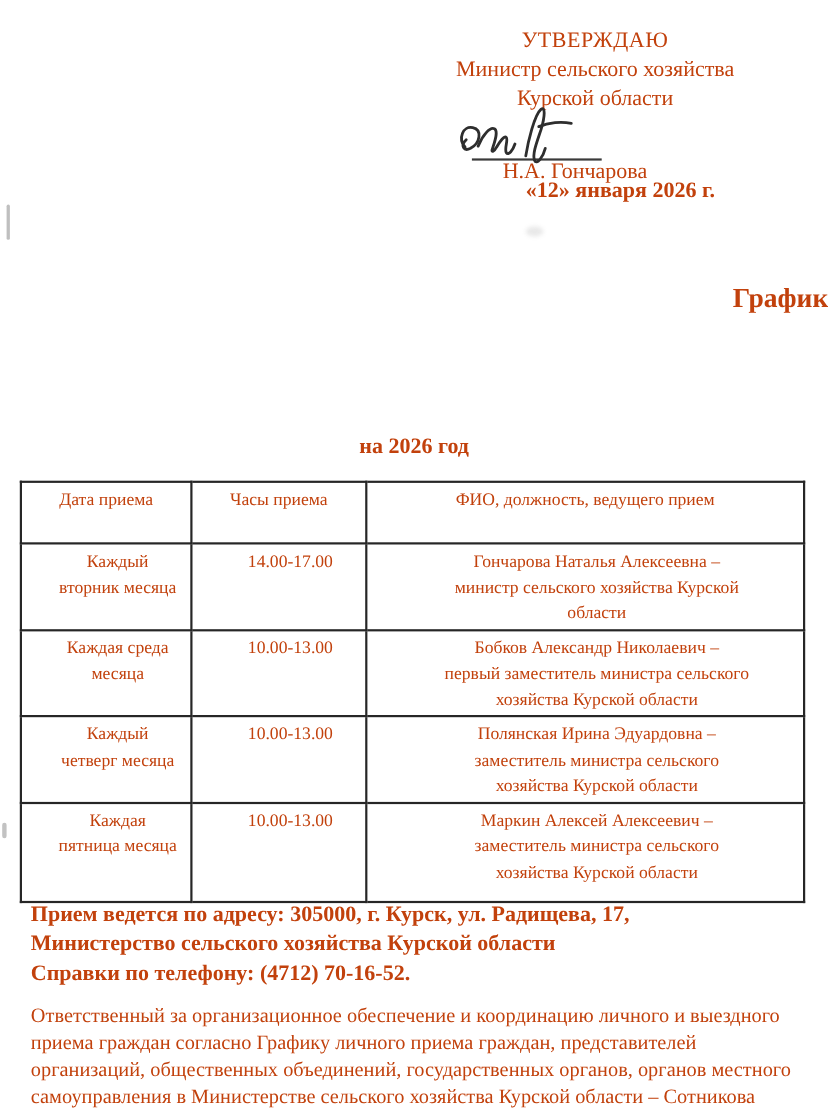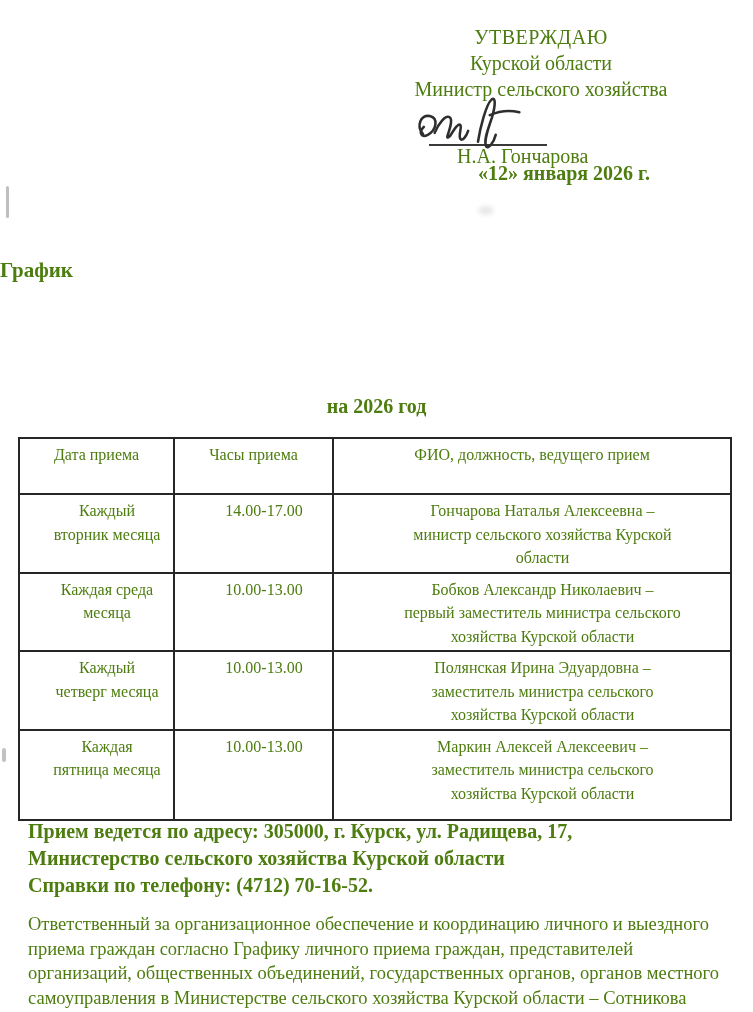--- a/index.html
+++ b/index.html
@@ -1,21 +1,21 @@
 <!DOCTYPE html>
 <html lang="ru"><head>
 <meta charset="utf-8">
 <style>
   html,body { margin:0; padding:0; background:#ffffff; }
   .page {
     position:relative;
     width:753px; height:1012px;
     margin:0 auto;
     background:#ffffff;
-    color:#4d7c0f;
+    color:#c2410c;
     font-family:"Liberation Serif","DejaVu Serif",serif;
     overflow:hidden;
   }
 
   
   .approval {
     position:absolute; top:24px; left:385px; width:312px;
     text-align:center; font-size:20px; line-height:26px;
   }
   .approval .caps { letter-spacing:0.5px; }
@@ -31,21 +31,21 @@
     display:inline-block; margin-left:28px; vertical-align:bottom;
     position:relative; top:-4px; line-height:24px; white-space:nowrap;
   }
   .sig-svg { position:absolute; left:28px; top:-10px; width:128px; height:64px; }
   .sig-svg path { fill:none; stroke:#2e2e2e; stroke-width:2.6; stroke-linecap:round; }
   .approval-date { margin-top:10px; padding-left:46px; white-space:nowrap;font-weight:bold; }
 
   
   .doc-title {
     position:absolute; top:258px; left:0; width:100%;
-    text-align:left; font-weight:bold; font-size:21px;
+    text-align:right; font-weight:bold; font-size:25px;
   }
   .doc-subtitle {
     position:absolute; top:297px; left:22px; right:22px;
     text-align:center; font-weight:bold; font-size:20.5px; line-height:30px;
     white-space:pre-line;
   }
   .doc-year {
     position:absolute; top:395px; left:0; width:100%;
     text-align:center; font-weight:bold; font-size:20px;
   }
@@ -87,22 +87,22 @@
   .artifact.a2 { left:478px; top:206px; width:16px; height:9px; background:#9a9a9a; opacity:.22; border-radius:50%; filter:blur(2px); }
   .artifact.a3 { left:2px; top:748px; width:4px; height:14px; background:#777; opacity:.45; border-radius:2px; }
 </style>
 </head>
 <body>
 
 <div class="page">
 
   <div class="approval">
     <div class="caps">УТВЕРЖДАЮ</div>
+    <div>Министр сельского хозяйства</div>
     <div>Курской области</div>
-    <div>Министр сельского хозяйства</div>
     <div class="sig-row">
       <svg class="sig-svg" viewBox="0 0 130 64" aria-hidden="true">
         <path d="M10,42 C3,34 8,22 17,24 C26,26 24,38 15,43 C9,46 5,41 11,35"></path>
         <path d="M22,41 C26,31 33,23 37,25 C41,27 37,38 35,44 C34,47 37,46 39,42 C42,37 46,31 48,33 C50,35 46,43 48,47 C50,50 54,45 56,39"></path>
         <path d="M66,50 C68,37 74,12 80,7 C84,4 84,13 80,26 C76,38 72,48 74,54 C76,59 82,51 84,43"></path>
         <path d="M78,23 C87,19 99,18 108,20"></path>
       </svg>
       <span class="sig-line"></span><span class="sig-name">Н.А. Гончарова</span>
     </div>
     <div class="approval-date">«12» января 2026 г.</div>

